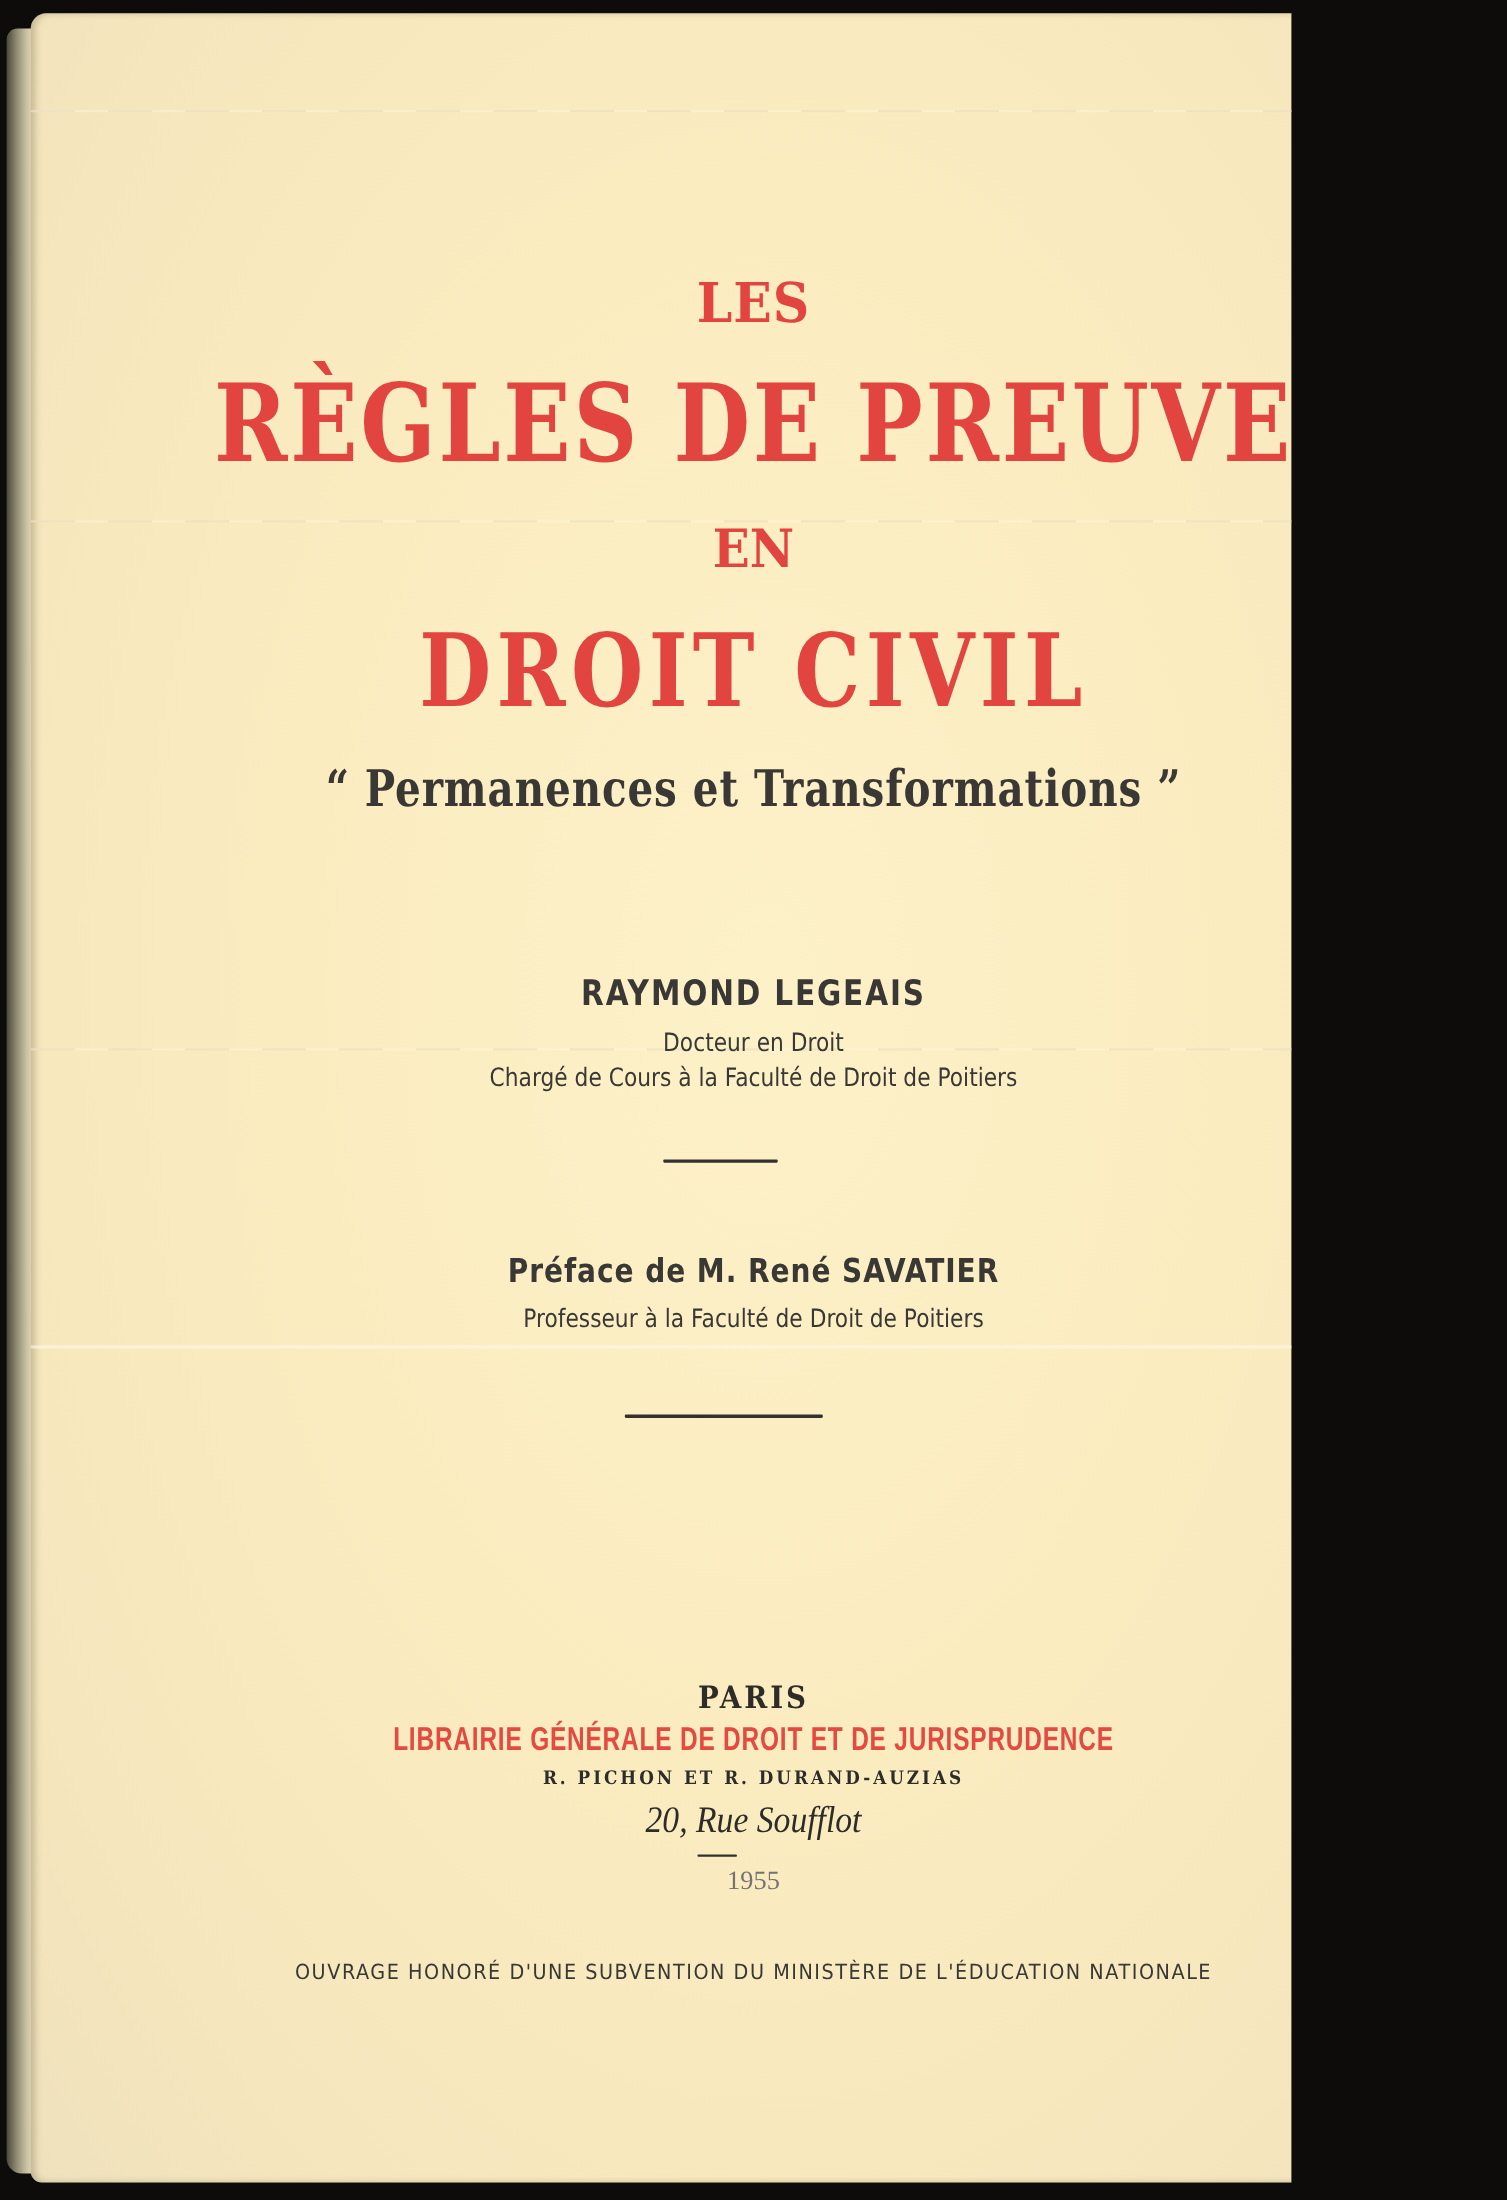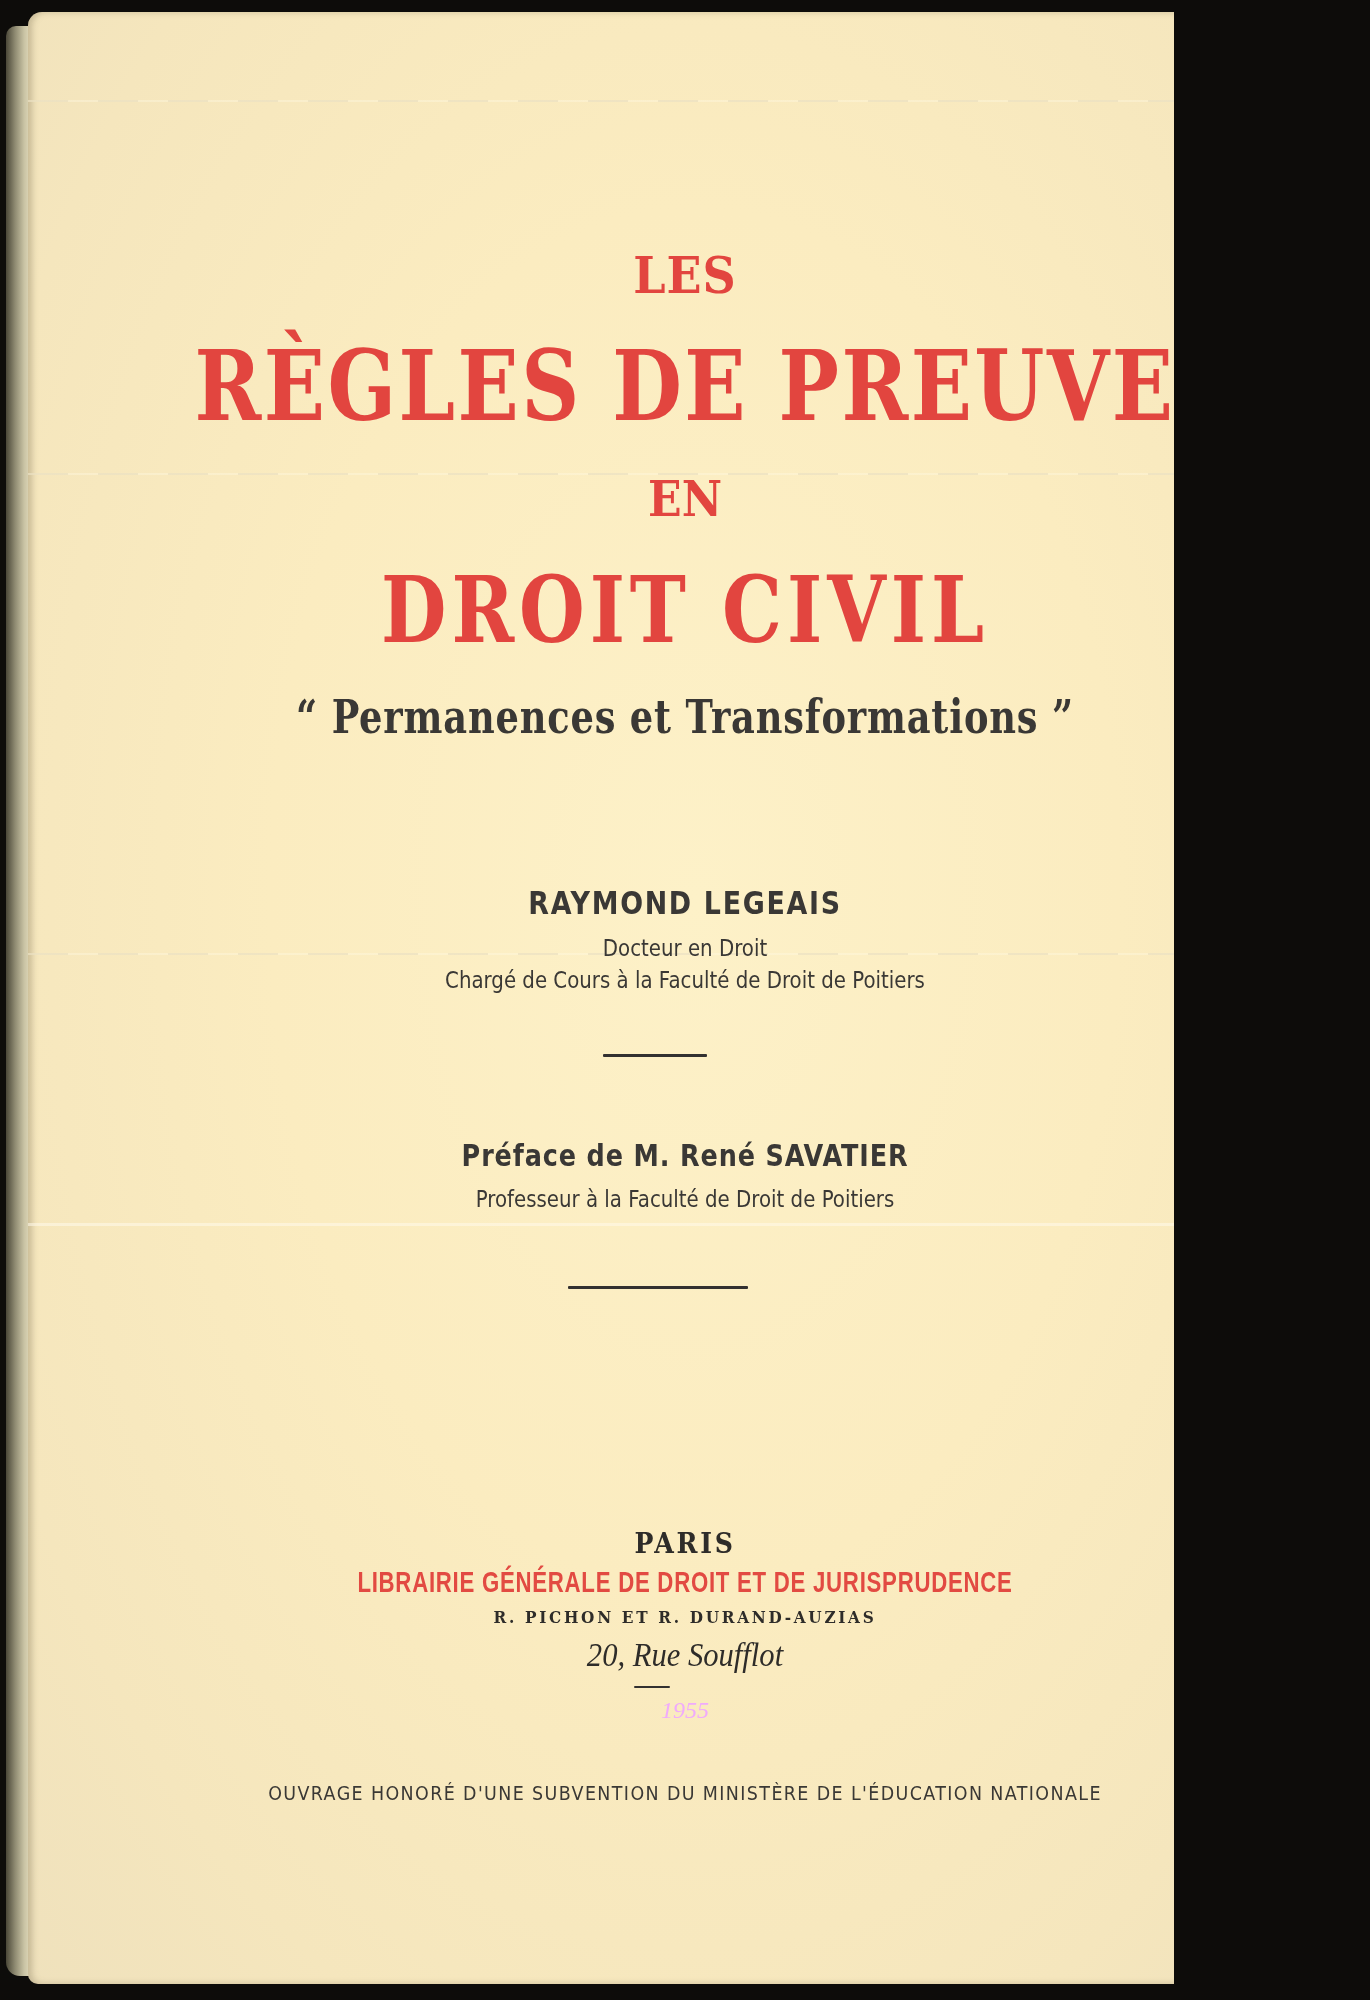--- a/index.html
+++ b/index.html
@@ -77,21 +77,21 @@
   .t-par { top: 803px; font-size: 16px; font-weight: bold; font-family: "DejaVu Serif", serif; color: #2e2c29; }
   .t-author { top: 884px; font-size: 32px; font-weight: bold; letter-spacing: 2px; transform: scaleX(0.84); }
   .t-doc { top: 935px; font-size: 23px; transform: scaleX(0.86); }
   .t-charge { top: 967px; font-size: 23px; transform: scaleX(0.86); }
   .t-preface { top: 1138px; font-size: 30px; font-weight: bold; letter-spacing: 1px; transform: scaleX(0.85); }
   .t-prof { top: 1186px; font-size: 23px; transform: scaleX(0.86); }
   .t-paris { top: 1527px; font-size: 28px; font-weight: bold; letter-spacing: 3px; font-family: "DejaVu Serif", serif; color: #2e2c29; transform: scaleX(0.9); }
   .t-lib { top: 1565px; font-size: 30px; font-weight: bold; letter-spacing: 1px; transform: scaleX(0.74); color: #e24a42; }
   .t-pichon { top: 1607px; font-size: 17px; font-weight: bold; letter-spacing: 3px; font-family: "DejaVu Serif", serif; color: #2e2c29; transform: scaleX(0.9); }
   .t-rue { top: 1636px; font-size: 34px; font-style: italic; font-family: "Liberation Serif", serif; color: #2e2c29; transform: scaleX(0.9); }
-  .t-year { top: 1697px; font-size: 24px; font-family: "Liberation Serif", serif; color: #f0abfc; font-style: italic; }
+  .t-year { top: 1697px; font-size: 24px; font-family: "Liberation Serif", serif; color: #737373; }
   .t-ouvrage { top: 1782px; font-size: 19px; letter-spacing: 1.5px; transform: scaleX(0.92); }
 
   .rule {
     position: absolute;
     height: 3px;
     background: #333130;
     border-radius: 1px;
   }
 
   .logo {

